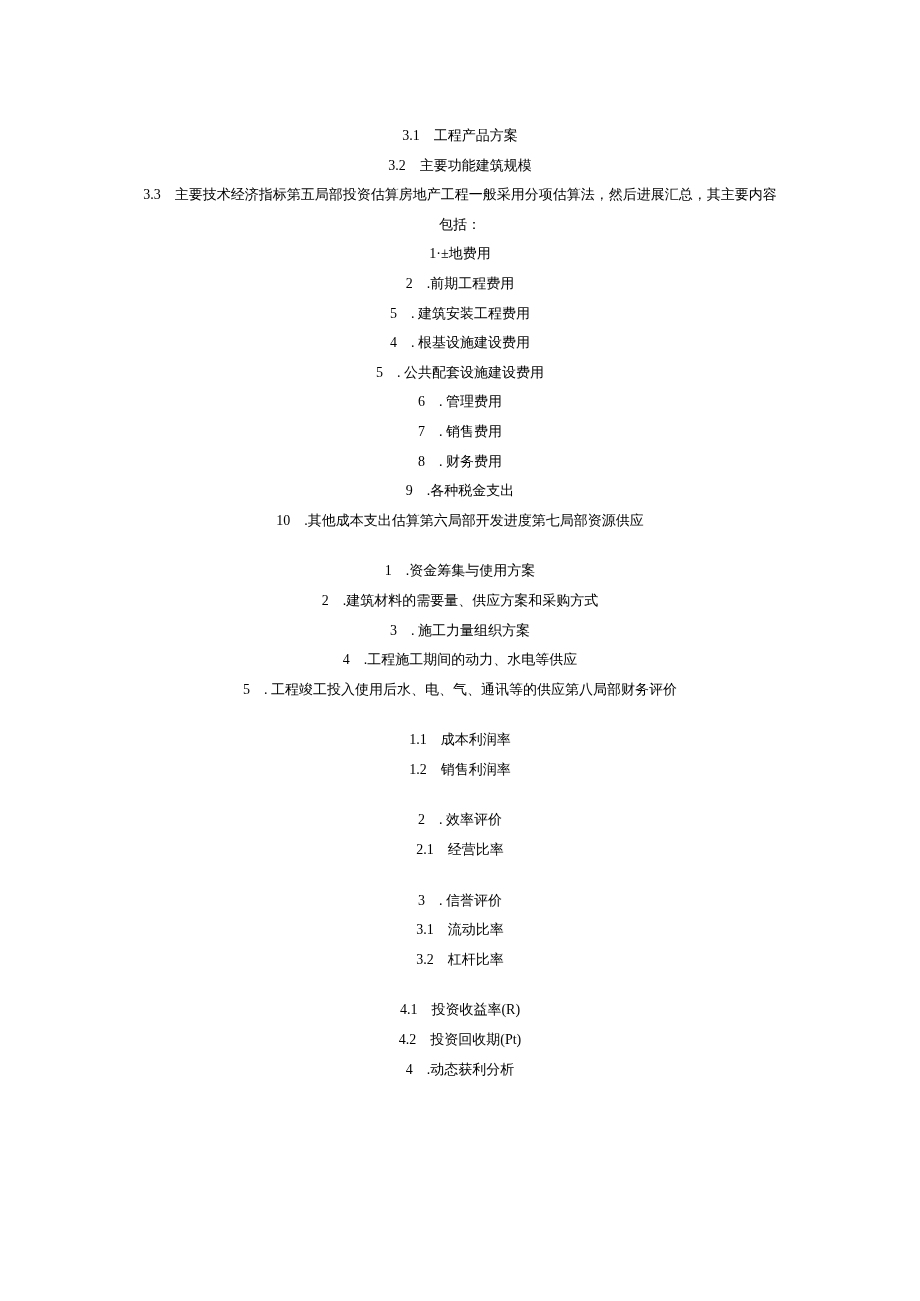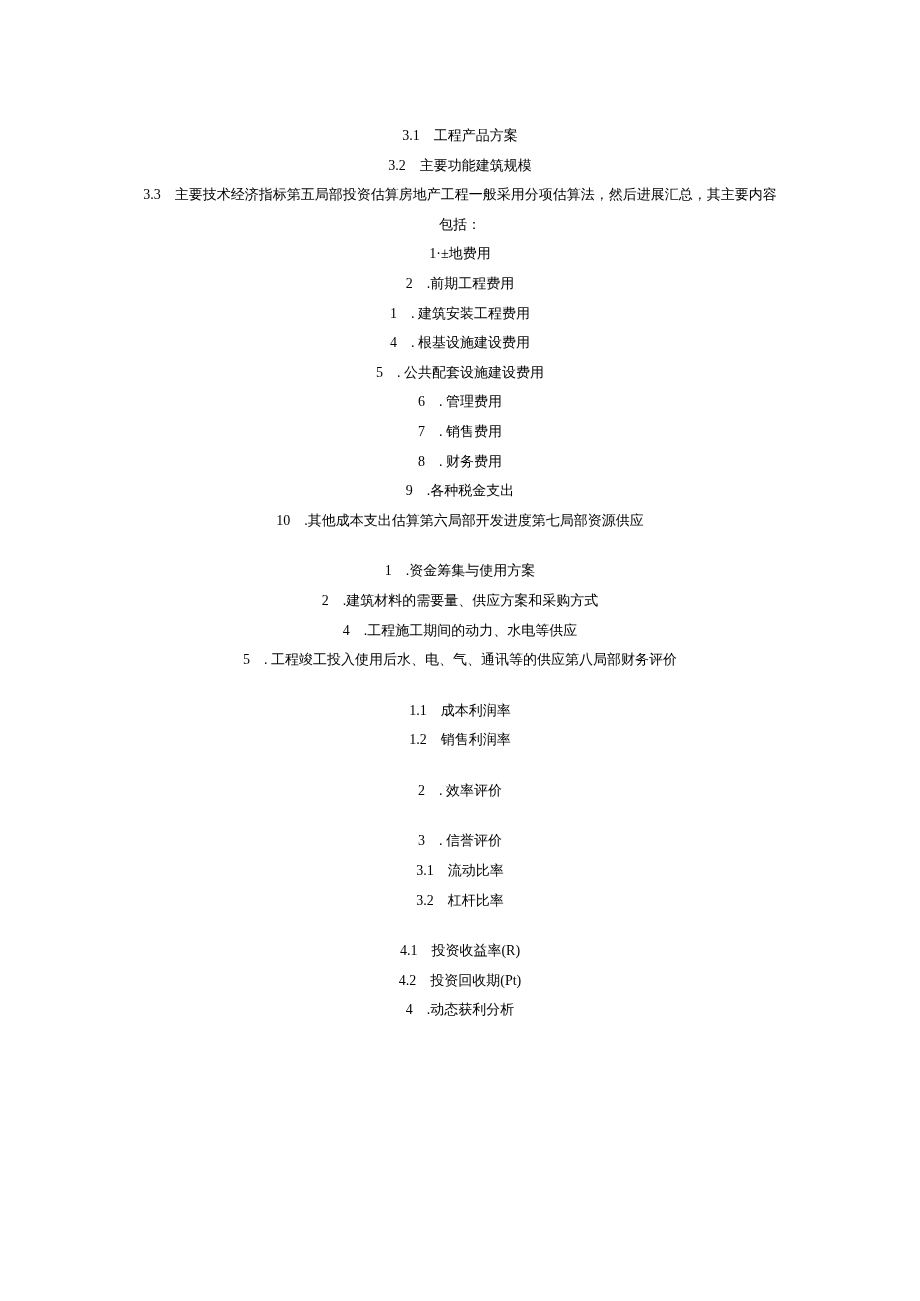--- a/index.html
+++ b/index.html
@@ -30,38 +30,40 @@
 </head>
 <body>
 
 <div class="doc-content">
   <span class="line">3.1　工程产品方案</span>
   <span class="line">3.2　主要功能建筑规模</span>
   <span class="line">3.3　主要技术经济指标第五局部投资估算房地产工程一般采用分项估算法，然后进展汇总，其主要内容</span>
   <span class="line">包括：</span>
   <span class="line">1·±地费用</span>
   <span class="line">2　.前期工程费用</span>
-  <span class="line">1　. 建筑安装工程费用</span>
+  <span class="line">5　. 建筑安装工程费用</span>
   <span class="line">4　. 根基设施建设费用</span>
   <span class="line">5　. 公共配套设施建设费用</span>
   <span class="line">6　. 管理费用</span>
   <span class="line">7　. 销售费用</span>
   <span class="line">8　. 财务费用</span>
   <span class="line">9　.各种税金支出</span>
   <span class="line">10　.其他成本支出估算第六局部开发进度第七局部资源供应</span>
   <div class="spacer"></div>
   <span class="line">1　.资金筹集与使用方案</span>
   <span class="line">2　.建筑材料的需要量、供应方案和采购方式</span>
+  <span class="line">3　. 施工力量组织方案</span>
   <span class="line">4　.工程施工期间的动力、水电等供应</span>
   <span class="line">5　. 工程竣工投入使用后水、电、气、通讯等的供应第八局部财务评价</span>
   <div class="spacer"></div>
   <span class="line">1.1　成本利润率</span>
   <span class="line">1.2　销售利润率</span>
   <div class="spacer"></div>
   <span class="line">2　. 效率评价</span>
+  <span class="line">2.1　经营比率</span>
   <div class="spacer"></div>
   <span class="line">3　. 信誉评价</span>
   <span class="line">3.1　流动比率</span>
   <span class="line">3.2　杠杆比率</span>
   <div class="spacer"></div>
   <span class="line">4.1　投资收益率(R)</span>
   <span class="line">4.2　投资回收期(Pt)</span>
   <span class="line">4　.动态获利分析</span>
 </div>
 

